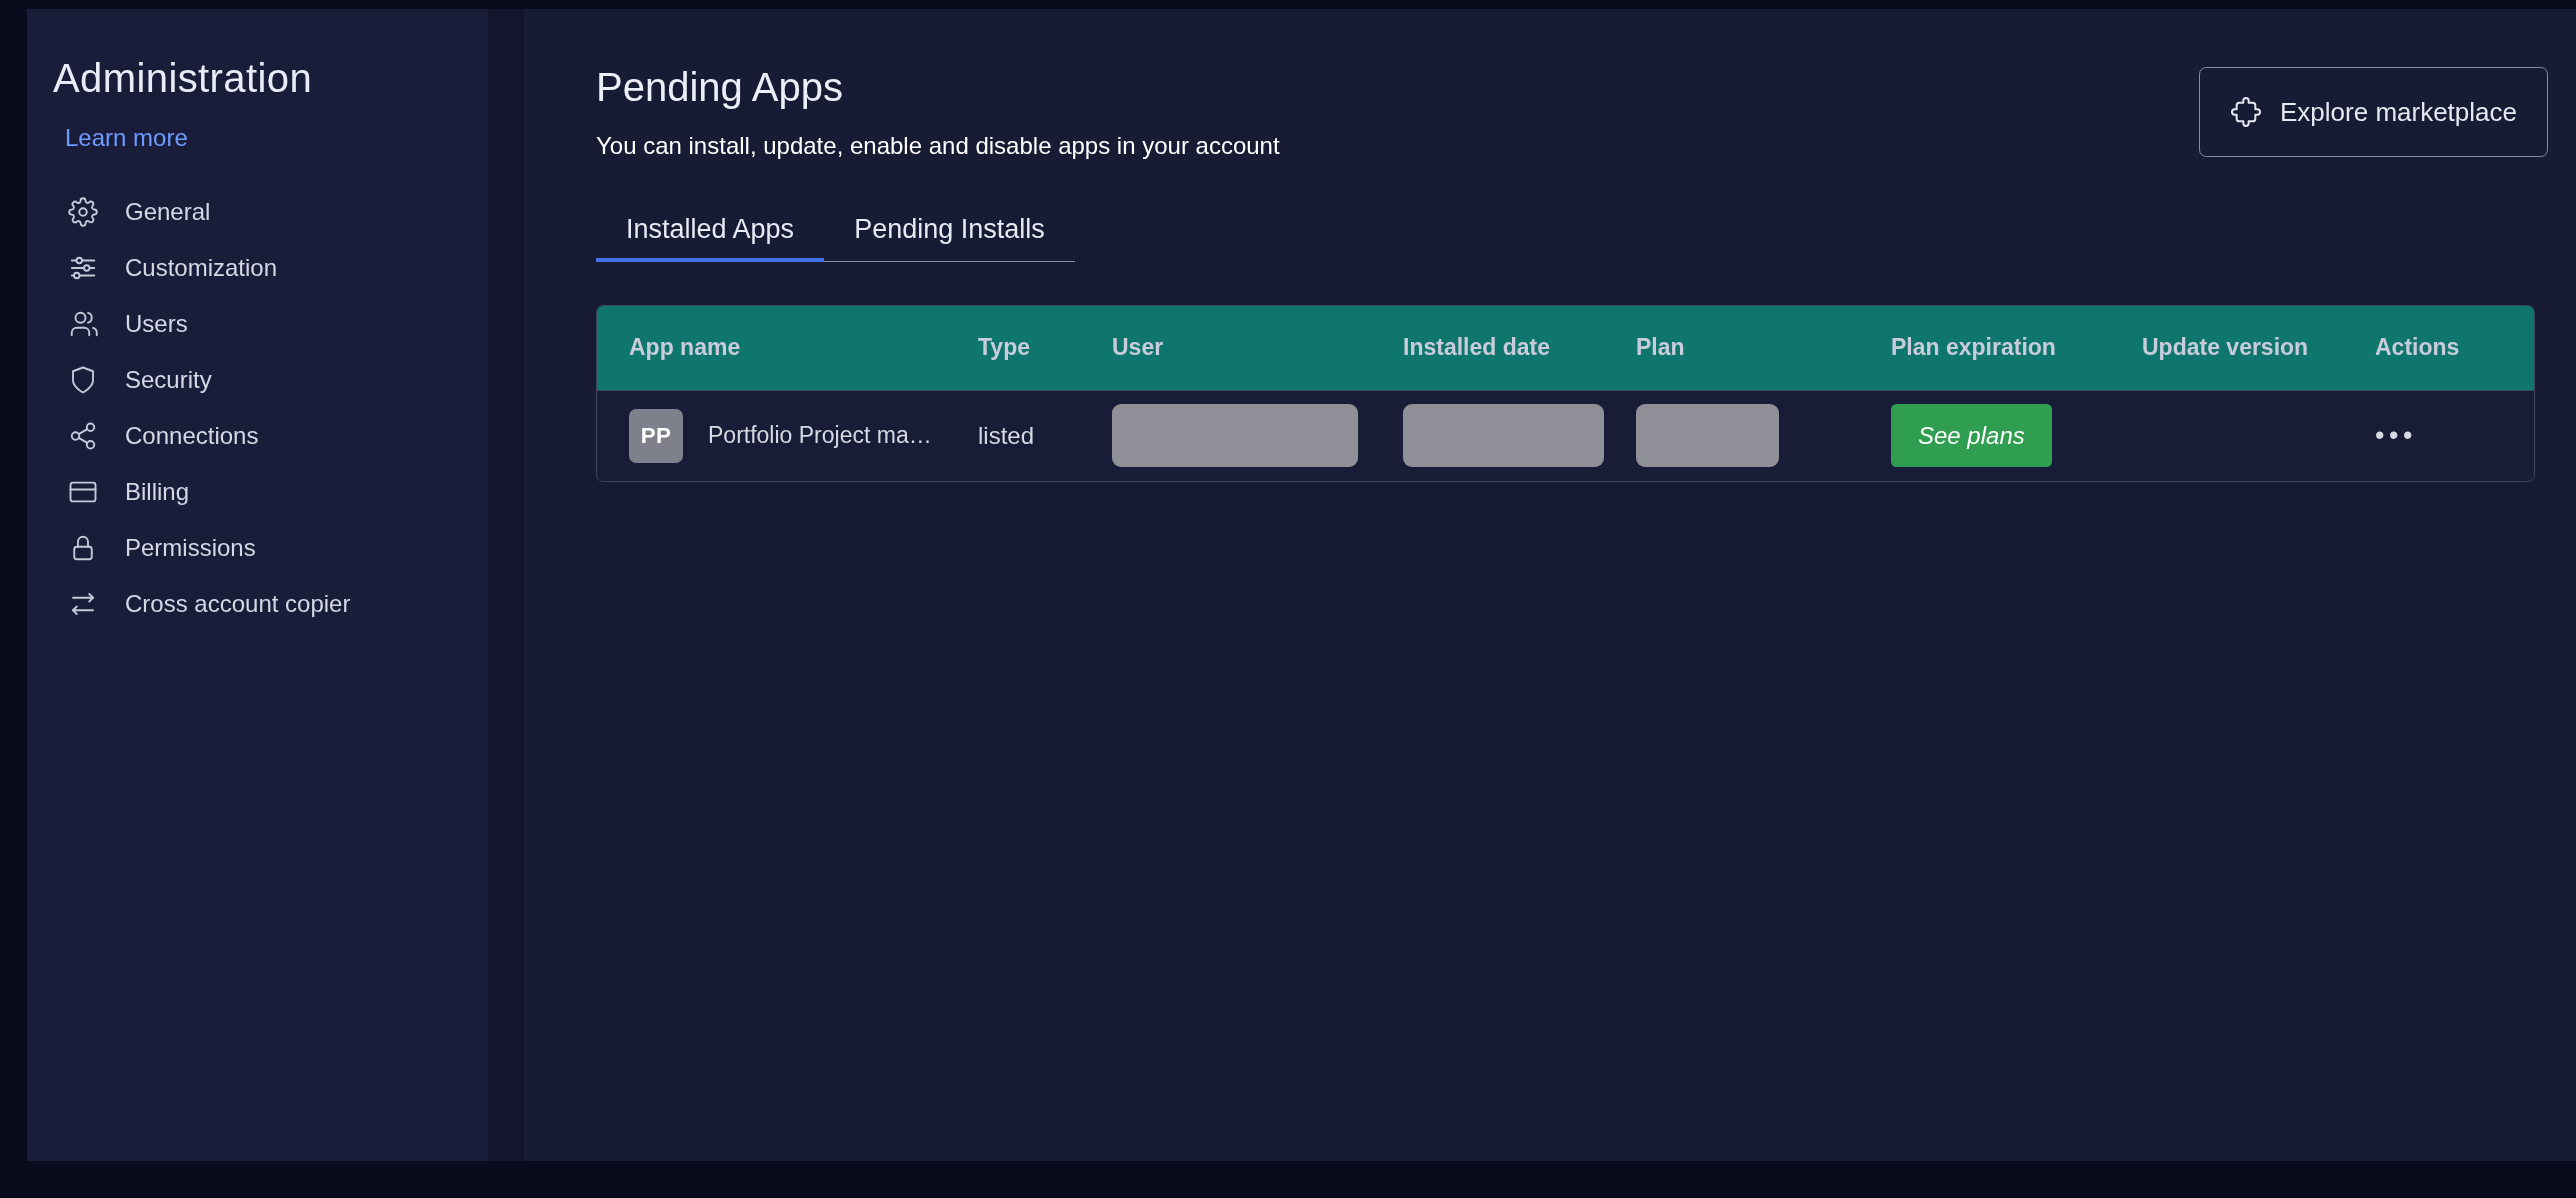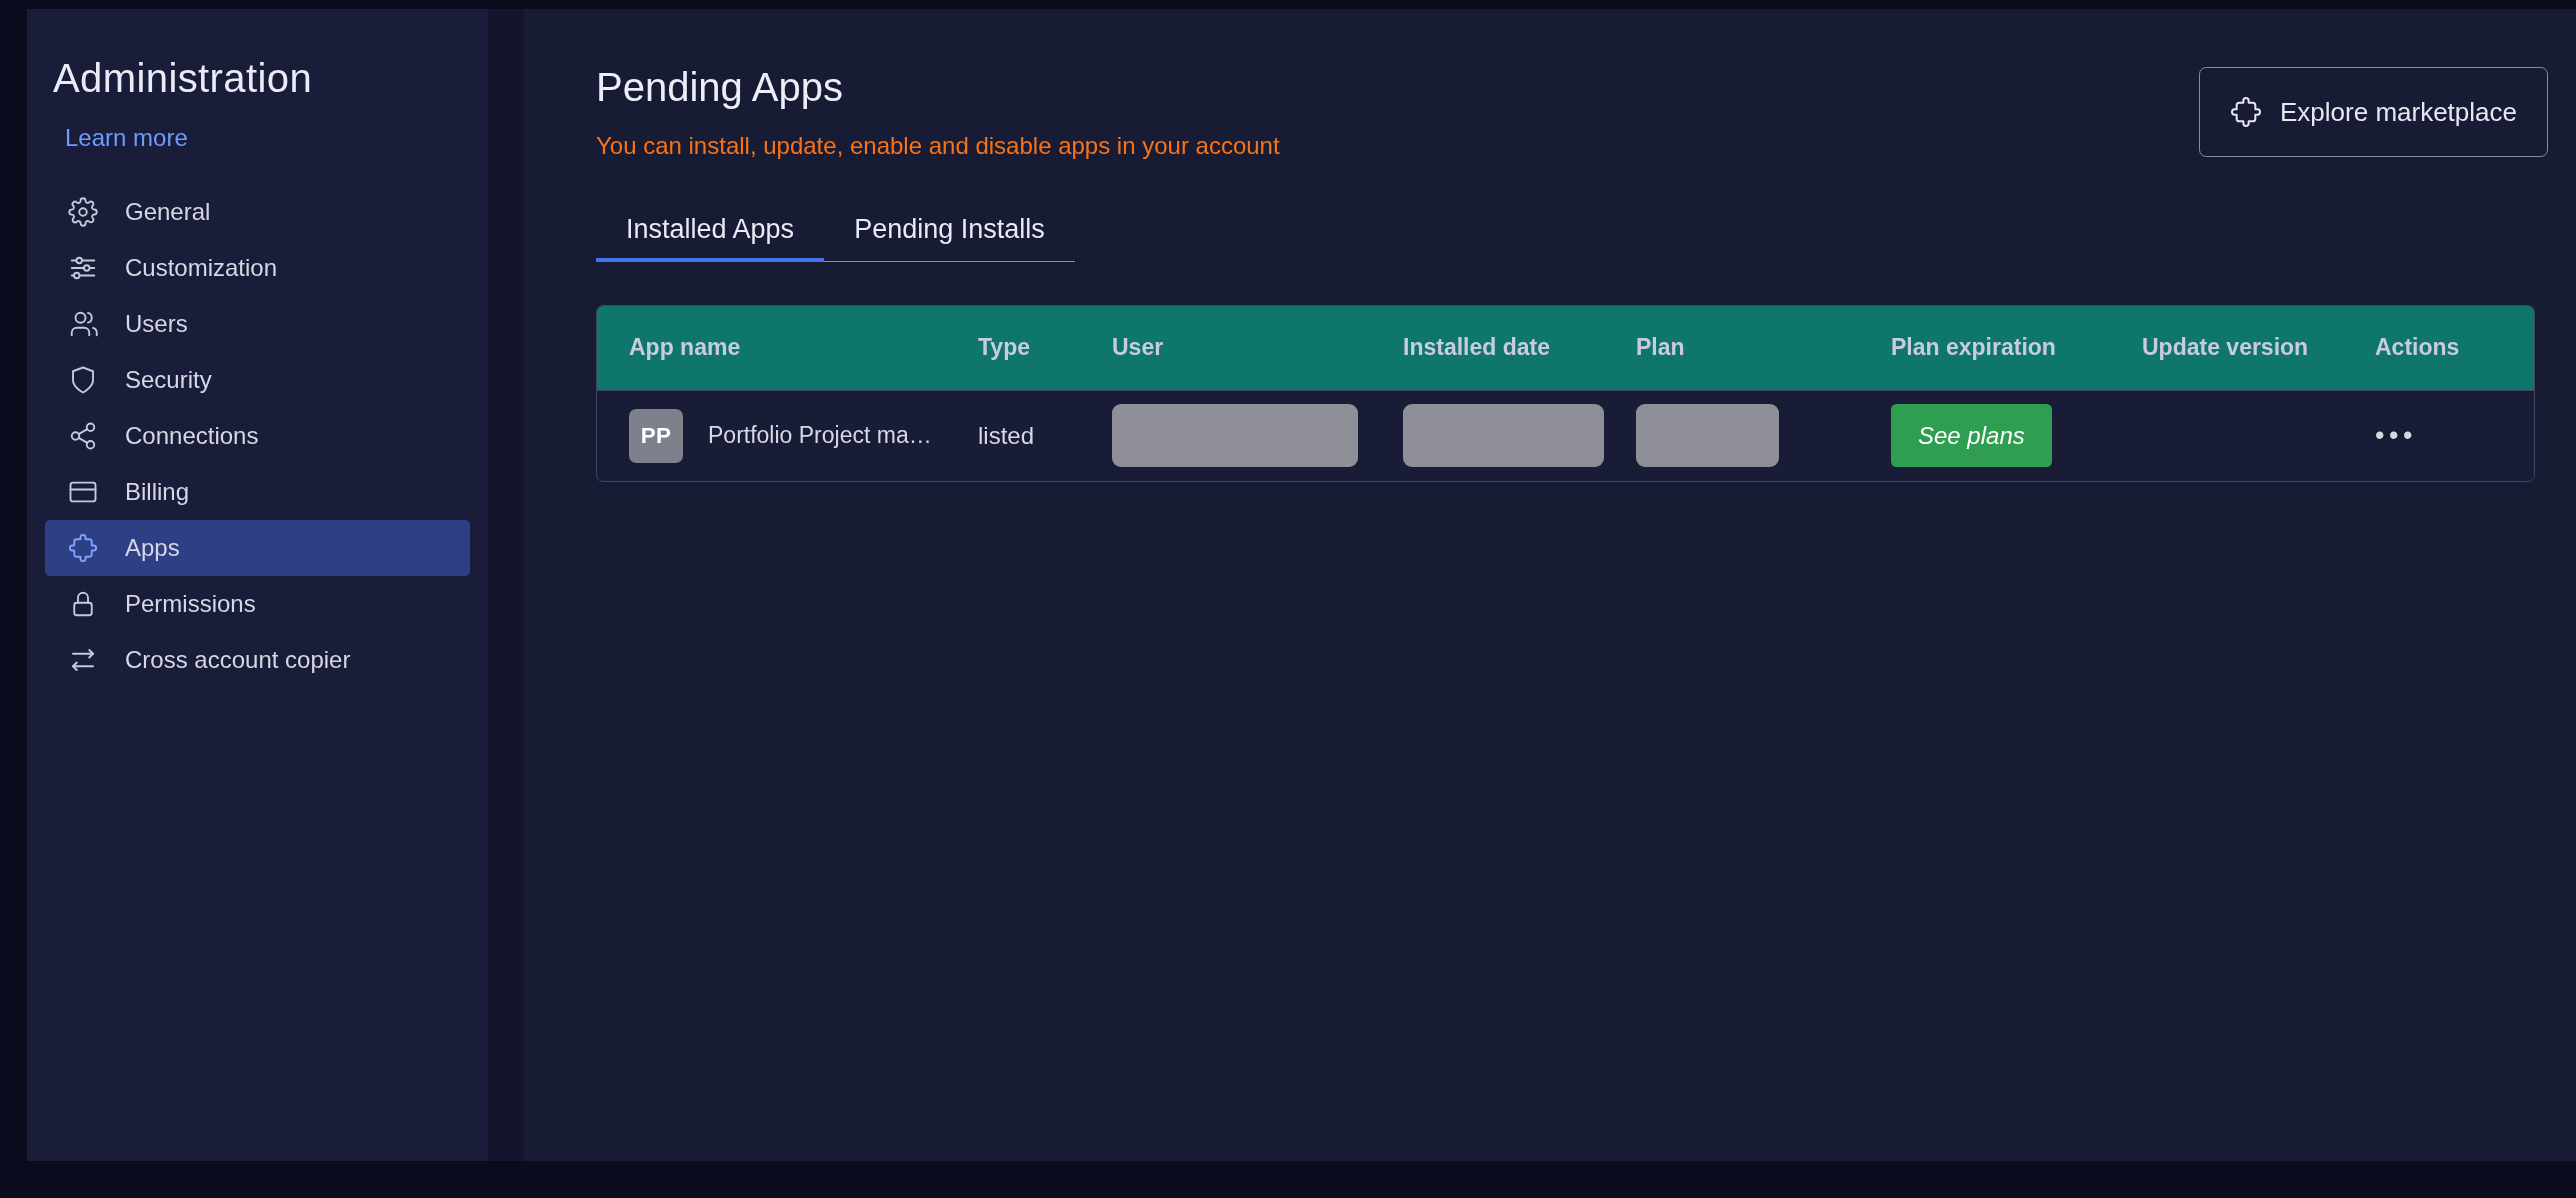--- a/index.html
+++ b/index.html
@@ -41,21 +41,21 @@
     height:56px; padding:0 23px; border-radius:5.4px;
     font-size:24px; color:#d5d8e4; cursor:pointer;
   }
   .sb-item .icn { width:30px; height:30px; flex:0 0 30px; color:#c6c9d9; display:flex; align-items:center; }
   .sb-item.selected { background:#2e3f86; }
   .sb-item.selected .icn { color:#7fa4ff; }
   .icn svg { width:100%; height:100%; display:block; }
 
   
   .page-title { font-size:40px; font-weight:500; color:#eceef8; }
-  .page-subtitle { margin-top:21.5px; font-size:24px; color:#f97316; }
+  .page-subtitle { margin-top:21.5px; font-size:24px; color:#ffffff; }
   .explore-btn {
     position:absolute; top:58px; right:28px; height:90px;
     display:flex; align-items:center; gap:18px; padding:0 30px;
     background:transparent; border:1.8px solid #8a8da0; border-radius:7.2px;
     font-size:26px; color:#e6e8f1; cursor:pointer;
     font-family:"Liberation Sans", sans-serif;
   }
   .explore-btn .icn { width:32px; height:32px; color:#e6e8f1; }
 
   
@@ -180,28 +180,20 @@
         <svg viewBox="0 0 24 24" fill="none" stroke="currentColor" stroke-width="1.5" stroke-linecap="round" stroke-linejoin="round">
             <rect x="2" y="4.5" width="20" height="15" rx="2"></rect>
             <path d="M2 10h20"></path>
           </svg>
       </span>
       <span>Billing</span>
     </div>
 
 
 
-    <div class="sb-item selected">
-      <span class="icn">
-        <svg viewBox="0 0 24 24" fill="none" stroke="currentColor" stroke-width="1.5" stroke-linecap="round" stroke-linejoin="round">
-            <path d="M10 3.5a2 2 0 0 1 4 0V5h3a2 2 0 0 1 2 2v3h1.5a2 2 0 0 1 0 4H19v3a2 2 0 0 1-2 2h-3v1.5a2 2 0 0 1-4 0V19H7a2 2 0 0 1-2-2v-3H3.5a2 2 0 0 1 0-4H5V7a2 2 0 0 1 2-2h3V3.5z"></path>
-          </svg>
-      </span>
-      <span>Apps</span>
-    </div>
 
     <div class="sb-item">
       <span class="icn">
         <svg viewBox="0 0 24 24" fill="none" stroke="currentColor" stroke-width="1.5" stroke-linecap="round" stroke-linejoin="round">
             <rect x="5" y="11" width="14" height="10" rx="2"></rect>
             <path d="M8 11V7a4 4 0 0 1 8 0v4"></path>
           </svg>
       </span>
       <span>Permissions</span>
     </div>

